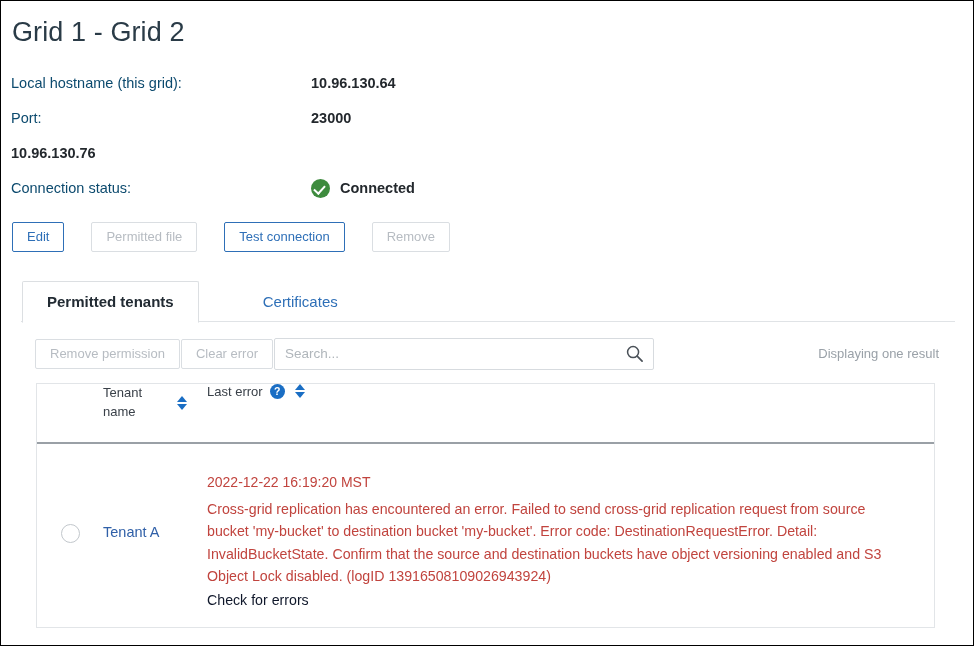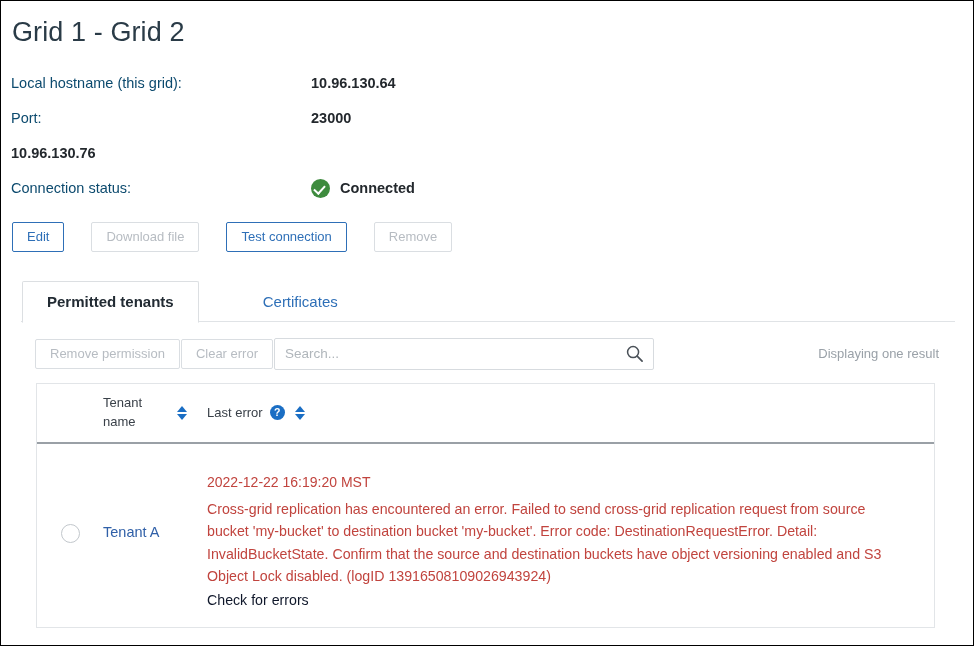--- a/index.html
+++ b/index.html
@@ -196,21 +196,21 @@
   }
 
   
   .table-wrap {
     margin: 13px 24px 0 25px;
     border: 1px solid #e2e5e8;
     background: #ffffff;
   }
   .thead {
     display: flex;
-    align-items: center;
+    align-items: flex-start;
     min-height: 60px;
     border-bottom: 2px solid #9aa0a6;
     padding-left: 66px;
   }
   .th {
     display: flex;
     align-items: center;
     font-size: 13px;
     color: #3b4busy;
     color: #3a4149;
@@ -339,21 +339,21 @@
         <div class="detail-value">
           <span class="status-icon"></span>
           <span>Connected</span>
         </div>
       </div>
 
     </div>
 
     <div class="btn-row">
       <button class="btn enabled">Edit</button>
-      <button class="btn disabled">Download file</button>
+      <button class="btn disabled">Permitted file</button>
       <button class="btn enabled">Test connection</button>
       <button class="btn disabled">Remove</button>
     </div>
 
     <div class="tabs-wrap">
       <div class="tabs-baseline"></div>
       <div class="tabs">
         <div class="tab active">Permitted tenants</div>
         <div class="tab inactive">Certificates</div>
       </div>

